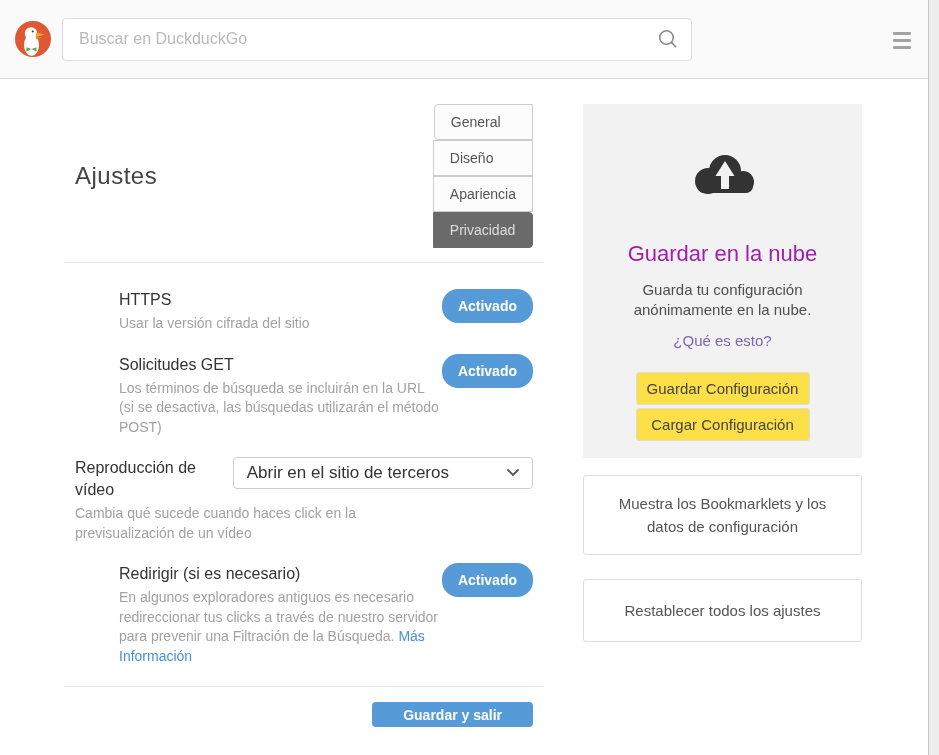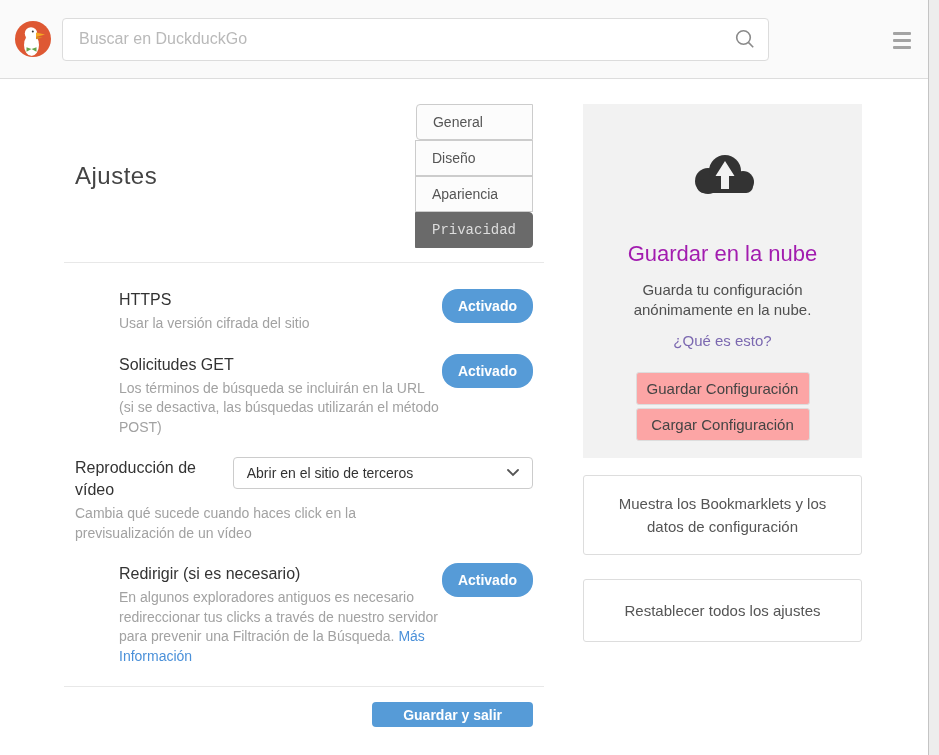--- a/index.html
+++ b/index.html
@@ -7,21 +7,21 @@
   body {
     font-family:"Liberation Sans", sans-serif;
     background:#ffffff; color:#333; position:relative;
   }
   
   .topbar {
     height:79px; background:#fafafa; border-bottom:1px solid #dddddd;
     display:flex; align-items:center; padding-left:15px; position:relative;
   }
   .logo { width:36px; height:36px; flex:0 0 auto; cursor:pointer; }
-  .searchwrap { position:relative; margin-left:11px; width:707px; height:43px; }
+  .searchwrap { position:relative; margin-left:11px; width:630px; height:43px; }
   .searchwrap input {
     width:100%; height:100%; border:1px solid #dcdcdc; border-radius:4px;
     background:#fff; font-family:"Liberation Sans", sans-serif;
     font-size:16px; color:#444; padding:0 44px 0 16px; outline:none;
   }
   .searchwrap input::placeholder { color:#b9b9b9; }
   .search-icon { position:absolute; right:13px; top:10px; cursor:pointer; }
   .hamburger { position:absolute; right:28px; top:32px; cursor:pointer; }
   .hamburger div { width:18px; height:3px; background:#a3a3a3; border-radius:1px; margin-bottom:4px; }
   .hamburger div:last-child { margin-bottom:0; }
@@ -32,57 +32,57 @@
   
   .headrow { display:flex; align-items:center; padding-left:11px; }
   .page-title { font-size:24px; color:#444; font-weight:normal; letter-spacing:0.5px; }
   .tabs { display:flex; margin-left:auto; margin-right:11px;flex-direction:column; }
   .tab {
     border:1px solid #cccccc; margin-left:-1px; padding:9px 16px;
     font-size:14px; color:#555; background:#fcfcfc; cursor:pointer; white-space:nowrap;
   }
   .tab:first-child { border-radius:4px 0 0 4px; margin-left:0; }
   .tab:last-child { border-radius:0 4px 4px 0; }
-  .tab.active { background:#6a6a6a; border-color:#6a6a6a; color:#dddddd; position:relative;font-family:Liberation Mono, monospace; }
+  .tab.active { background:#6a6a6a; border-color:#6a6a6a; color:#dddddd; position:relative; }
   .divider { border:none; border-top:1px solid #e8e8e8; margin-top:14px; }
   
   .rows { padding:26px 0 0 11px; }
   .row { display:flex; justify-content:space-between; margin-bottom:20px;margin-left:44px; }
   .row .txt { max-width:330px; }
   .set-title { font-size:16px; color:#333; line-height:22px; font-weight:normal; }
   .set-desc { font-size:14px; color:#a2a2a2; line-height:19.5px; margin-top:3px; }
   .btn-on {
     background:#569bd7; color:#fff; font-weight:bold; font-size:14px;
     border:none; border-radius:16px; padding:0 16px; height:34px; cursor:pointer;
     font-family:"Liberation Sans", sans-serif; align-self:flex-start; margin-right:11px;
   }
   .row3 .rowtop { display:flex; justify-content:space-between; }
   .row3 .rowtop .set-title { max-width:170px; }
   .select {
     width:312px; height:32px; border:1px solid #cccccc; border-radius:4px;
     background:#fff; display:flex; align-items:center; padding:0 13px;
-    font-size:14px; color:#333; cursor:pointer; margin-right:11px; align-self:flex-start;
+    font-size:17px; color:#333; cursor:pointer; margin-right:11px; align-self:flex-start;
   }
   .select .chev { margin-left:auto; }
   .link-blue { color:#4a90d9; text-decoration:none; cursor:pointer; }
   .savebar { display:flex; justify-content:flex-end; padding:15px 11px 0 0; }
   .btn-save {
     background:#569bd7; color:#fff; font-weight:bold; font-size:14px;
     border:none; border-radius:4px; height:25px; padding:0 31px; cursor:pointer;
     font-family:"Liberation Sans", sans-serif;
   }
   
   .cloudcard { background:#f2f2f2; text-align:center; padding:45px 0 14px; }
   .cloud-title { font-size:22px; color:#a21caf; font-weight:normal; margin-top:36px; }
   .cloud-desc { font-size:15px; color:#4f4f4f; line-height:20px; margin:13px auto 0; max-width:190px; }
   .link-purple { display:inline-block; color:#7b68b0; font-size:15px; margin-top:12px; text-decoration:none; cursor:pointer; }
   .cardbtns { margin-top:22px; }
   .btn-card {
     display:flex; align-items:center; justify-content:center;
-    width:174px; height:33px; margin:0 auto 3px; background:#fca5a5;
+    width:174px; height:33px; margin:0 auto 3px; background:#fde047;
     border:1px solid #dddddd; border-radius:3px; font-size:15px; color:#444;
     cursor:pointer; font-family:"Liberation Sans", sans-serif;
   }
   .whitebox {
     border:1px solid #dddddd; border-radius:3px; background:#fff;
     text-align:center; font-size:15px; color:#555; line-height:23px;
     padding:16px 28px; margin-top:17px; cursor:pointer;
   }
   .whitebox.single { padding:19px 10px; margin-top:24px; }
   

